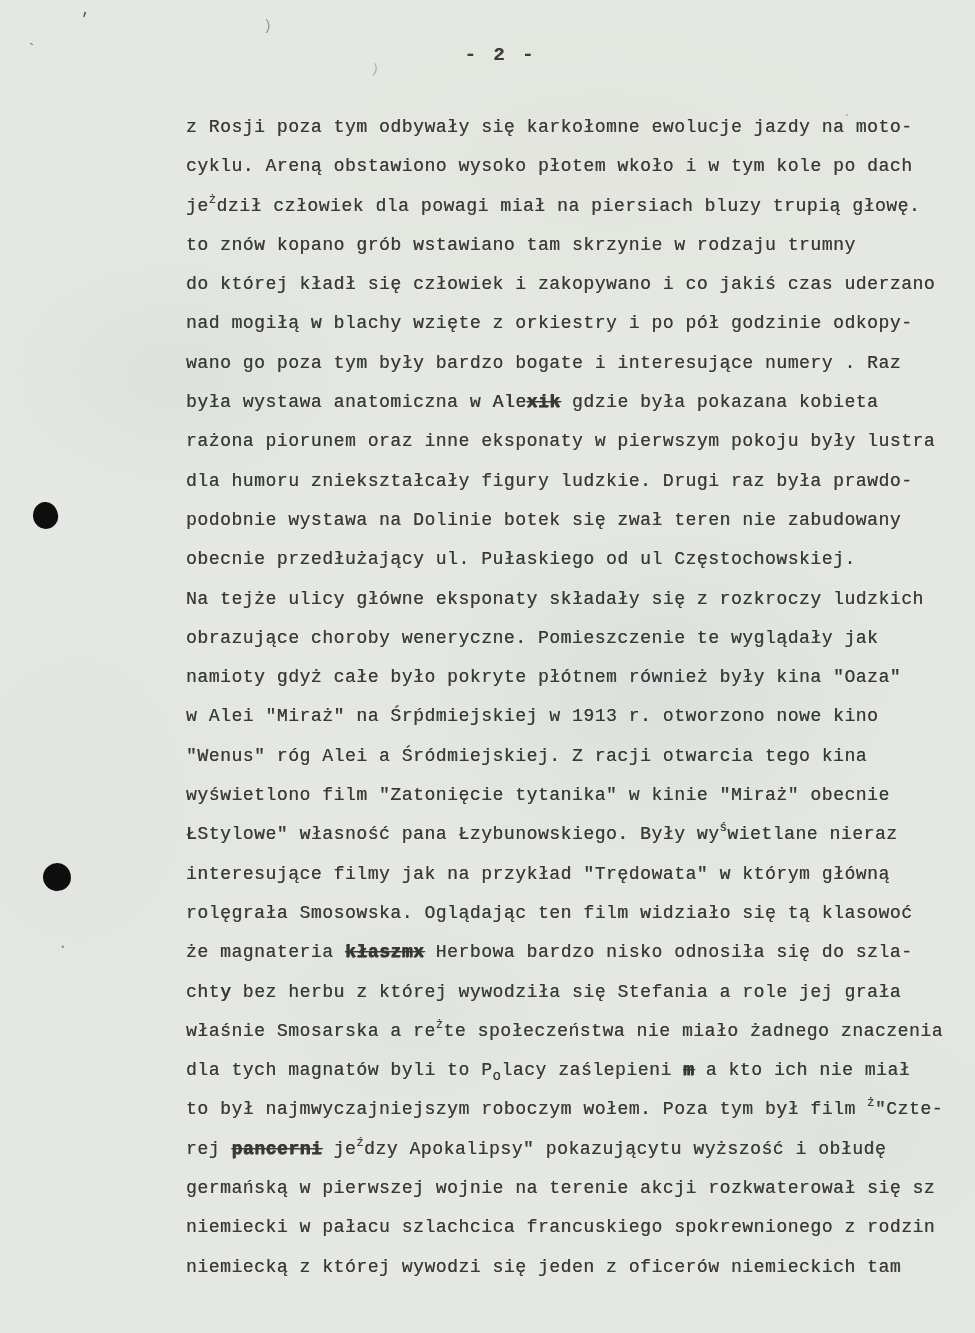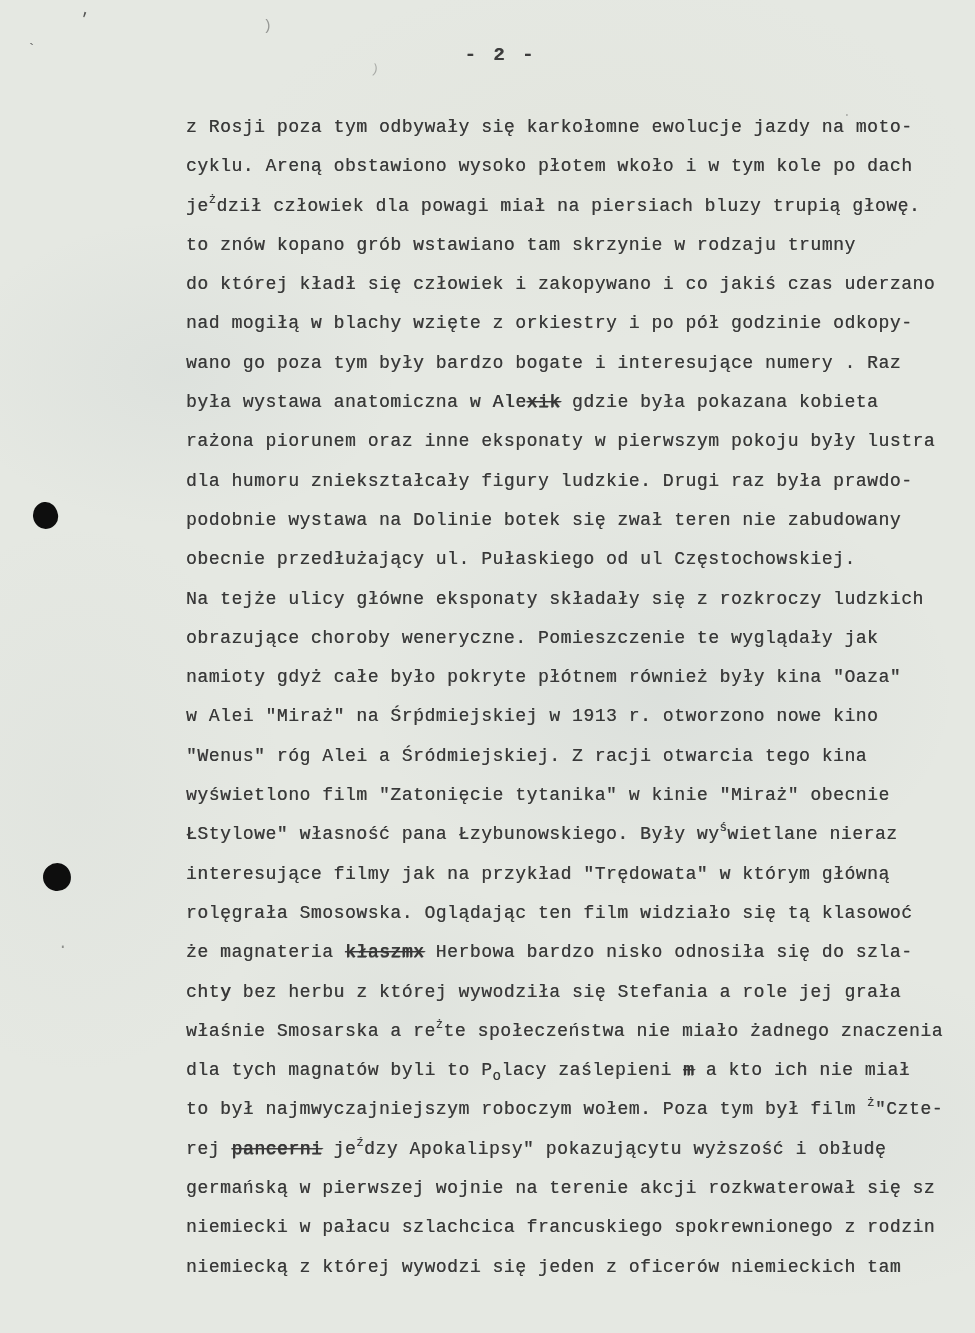--- a/index.html
+++ b/index.html
@@ -41,21 +41,21 @@
     letter-spacing: 0.55px;
     color: #383838;
     white-space: pre;
     text-shadow: 0.35px 0.35px 0.55px rgba(55,55,55,0.7);
   }
   .text-line { height: 39.3px; }
   .s-sup { font-size: 12px; position: relative; top: -8px; }
   .s-sub { font-size: 14px; position: relative; top: 5px; }
   .s-b   { font-weight: normal; text-shadow: 0.6px 0 0 currentColor; }
   .s-x   {
-    font-weight: normal;
+    font-weight: bold;
     text-decoration: line-through;
     text-shadow: 0.7px 0 0 currentColor, 0 0.8px 0.5px rgba(50,50,50,0.55);
   }
   .hole-punch {
     position: absolute;
     background: #0e0e0e;
     border-radius: 52% 48% 50% 50% / 50% 54% 46% 50%;
   }
   .stray-mark {
     position: absolute;

